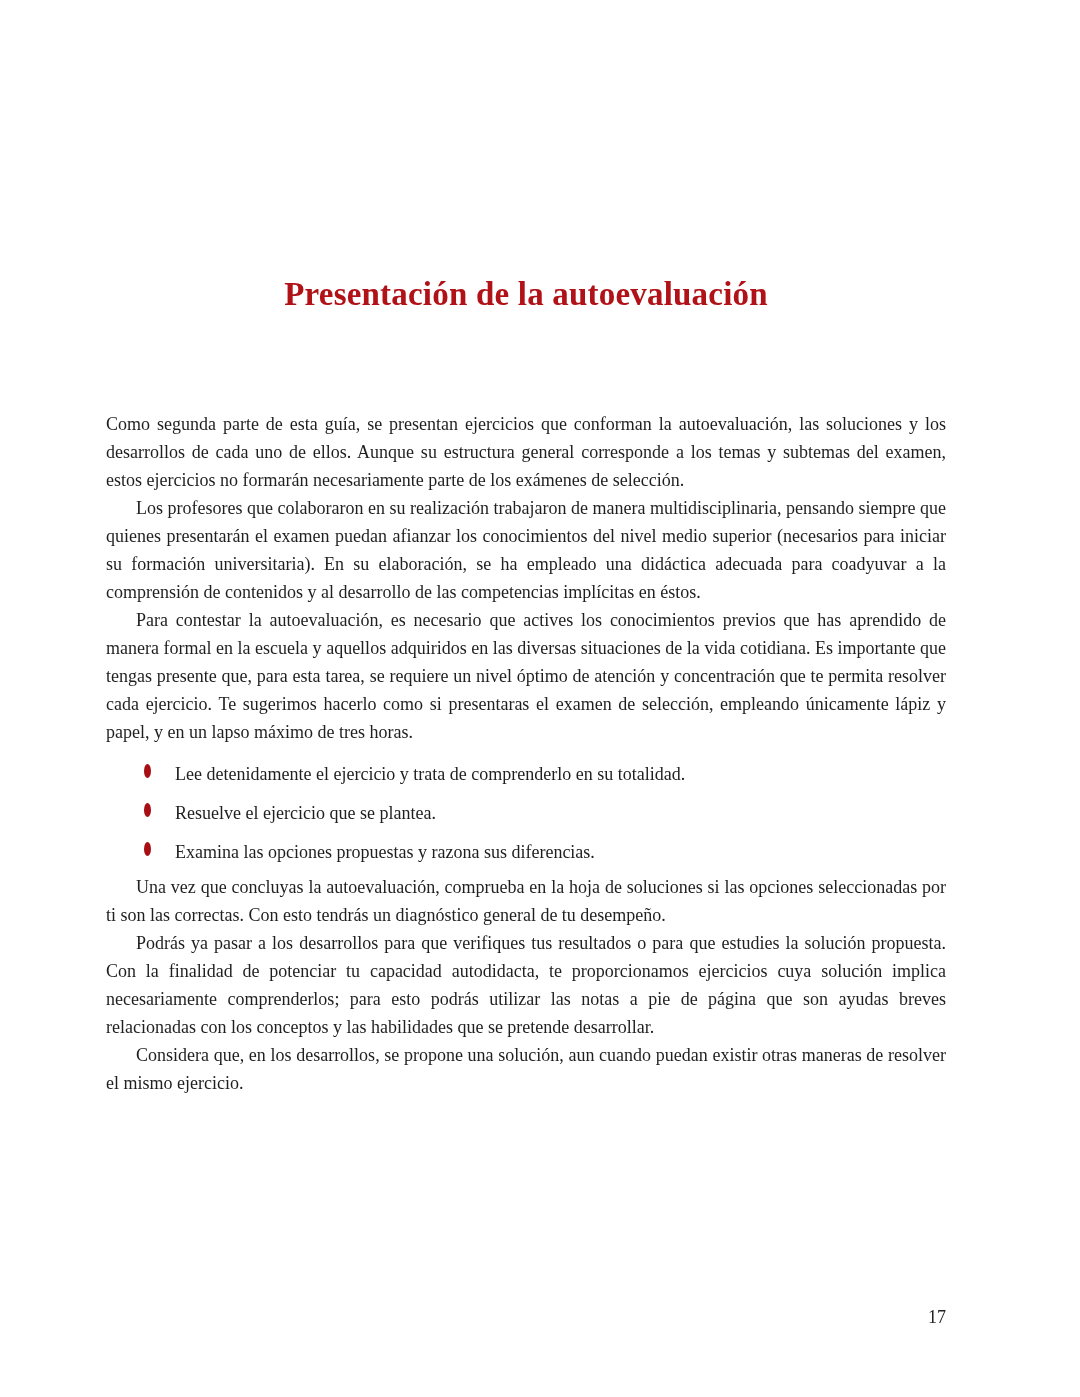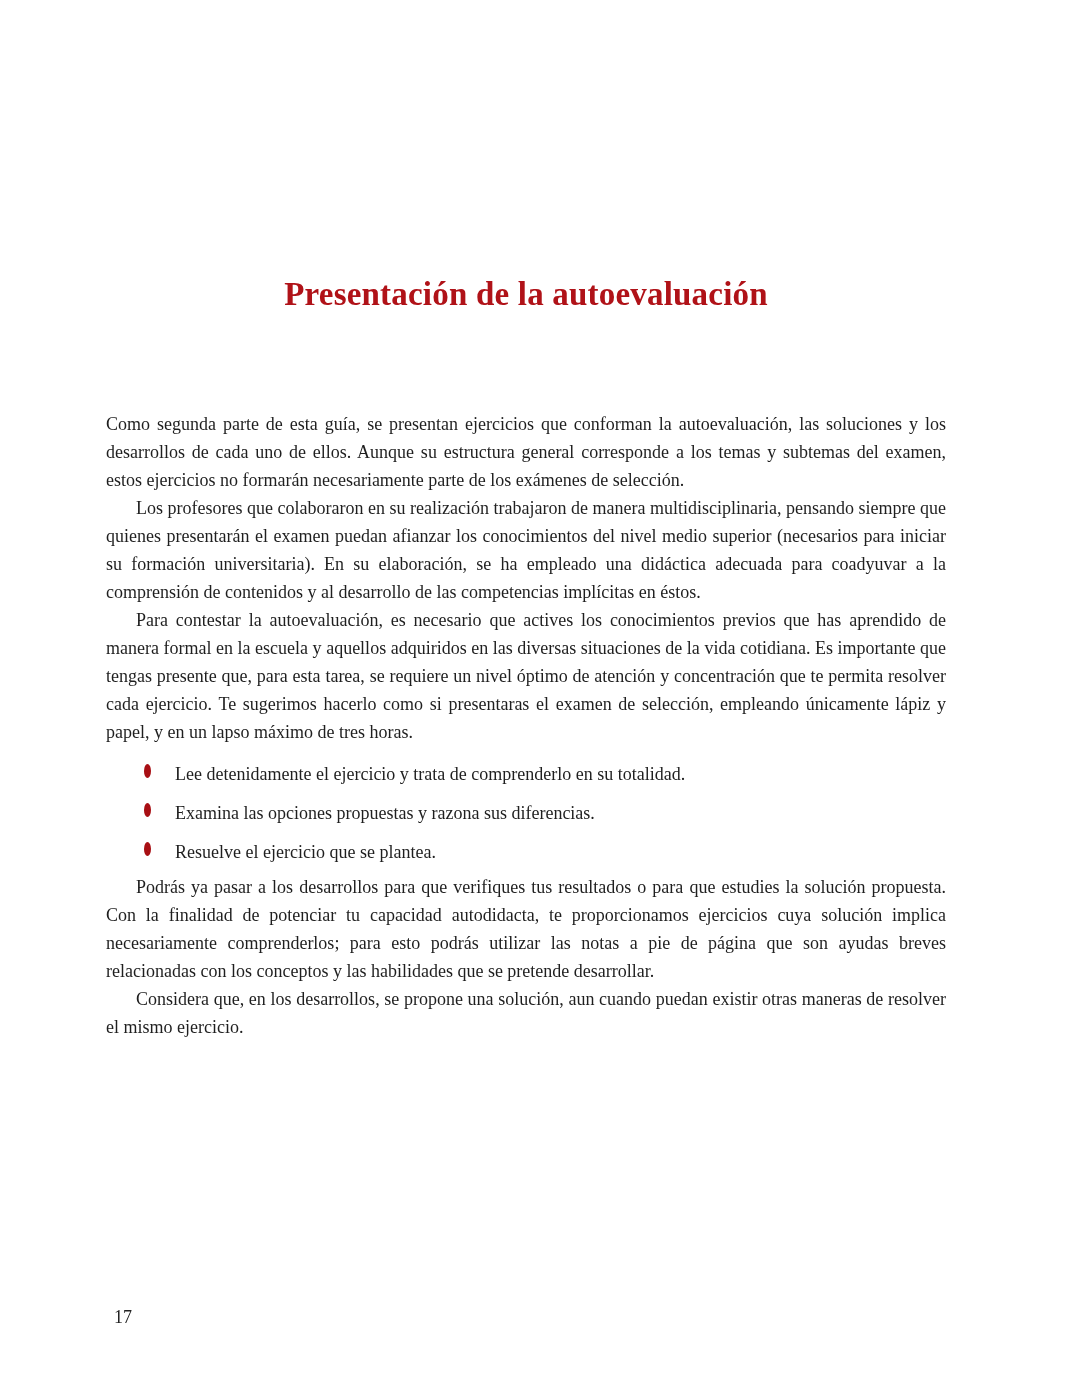--- a/index.html
+++ b/index.html
@@ -63,23 +63,23 @@
     left: 0;
     top: 4px;
     width: 7px;
     height: 14px;
     border-radius: 50%;
     background: var(--bullet-color, #a80f14);
   }
   .page-number {
     position: absolute;
     top: 1307px;
-    left: 114px;
+    left: 106px;
     width: 840px;
-    text-align: left;
+    text-align: right;
     font-size: 18px;
     color: #222222;
   }
 </style>
 </head>
 <body>
 
 <div class="page">
 
   <h1 class="doc-title">Presentación de la autoevaluación</h1>
@@ -93,28 +93,29 @@
     <p class="indent">Para contestar la autoevaluación, es necesario que actives los conocimientos previos que has aprendido de manera formal en la escuela y aquellos adquiridos en las diversas situaciones de la vida cotidiana. Es importante que tengas presente que, para esta tarea, se requiere un nivel óptimo de atención y concentración que te permita resolver cada ejercicio. Te sugerimos hacerlo como si presentaras el examen de selección, empleando únicamente lápiz y papel, y en un lapso máximo de tres horas.</p>
 
 
     <ul class="steps">
       <li>
         <span class="bullet-glyph"></span>
         <span>Lee detenidamente el ejercicio y trata de comprenderlo en su totalidad.</span>
       </li>
       <li>
         <span class="bullet-glyph"></span>
-        <span>Examina las opciones propuestas y razona sus diferencias.</span>
+        <span>Resuelve el ejercicio que se plantea.</span>
       </li>
       <li>
         <span class="bullet-glyph"></span>
-        <span>Resuelve el ejercicio que se plantea.</span>
+        <span>Examina las opciones propuestas y razona sus diferencias.</span>
       </li>
     </ul>
 
+    <p class="indent">Una vez que concluyas la autoevaluación, comprueba en la hoja de soluciones si las opciones seleccionadas por ti son las correctas. Con esto tendrás un diagnóstico general de tu desempeño.</p>
 
     <p class="indent">Podrás ya pasar a los desarrollos para que verifiques tus resultados o para que estudies la solución propuesta. Con la finalidad de potenciar tu capacidad autodidacta, te proporcionamos ejercicios cuya solución implica necesariamente comprenderlos; para esto podrás utilizar las notas a pie de página que son ayudas breves relacionadas con los conceptos y las habilidades que se pretende desarrollar.</p>
 
     <p class="indent">Considera que, en los desarrollos, se propone una solución, aun cuando puedan existir otras maneras de resolver el mismo ejercicio.</p>
 
   </div>
 
   <div class="page-number">17</div>
 
 </div>

